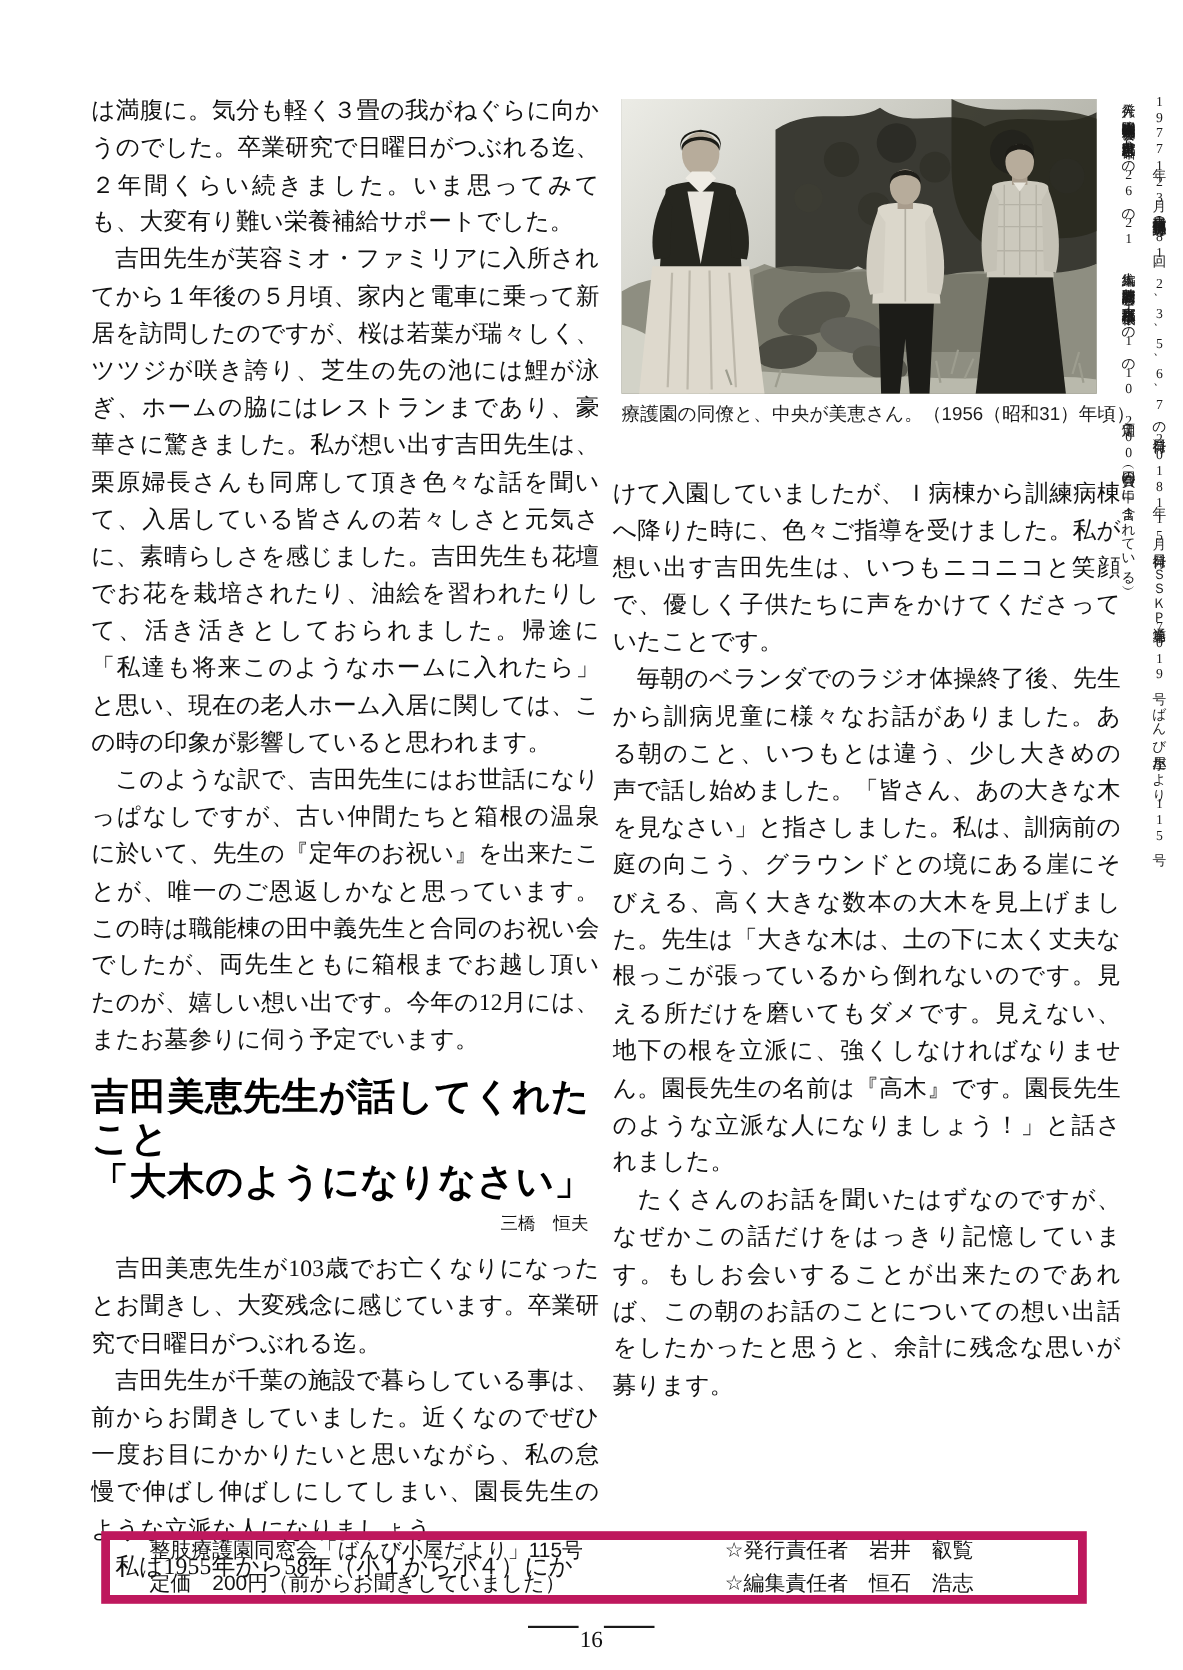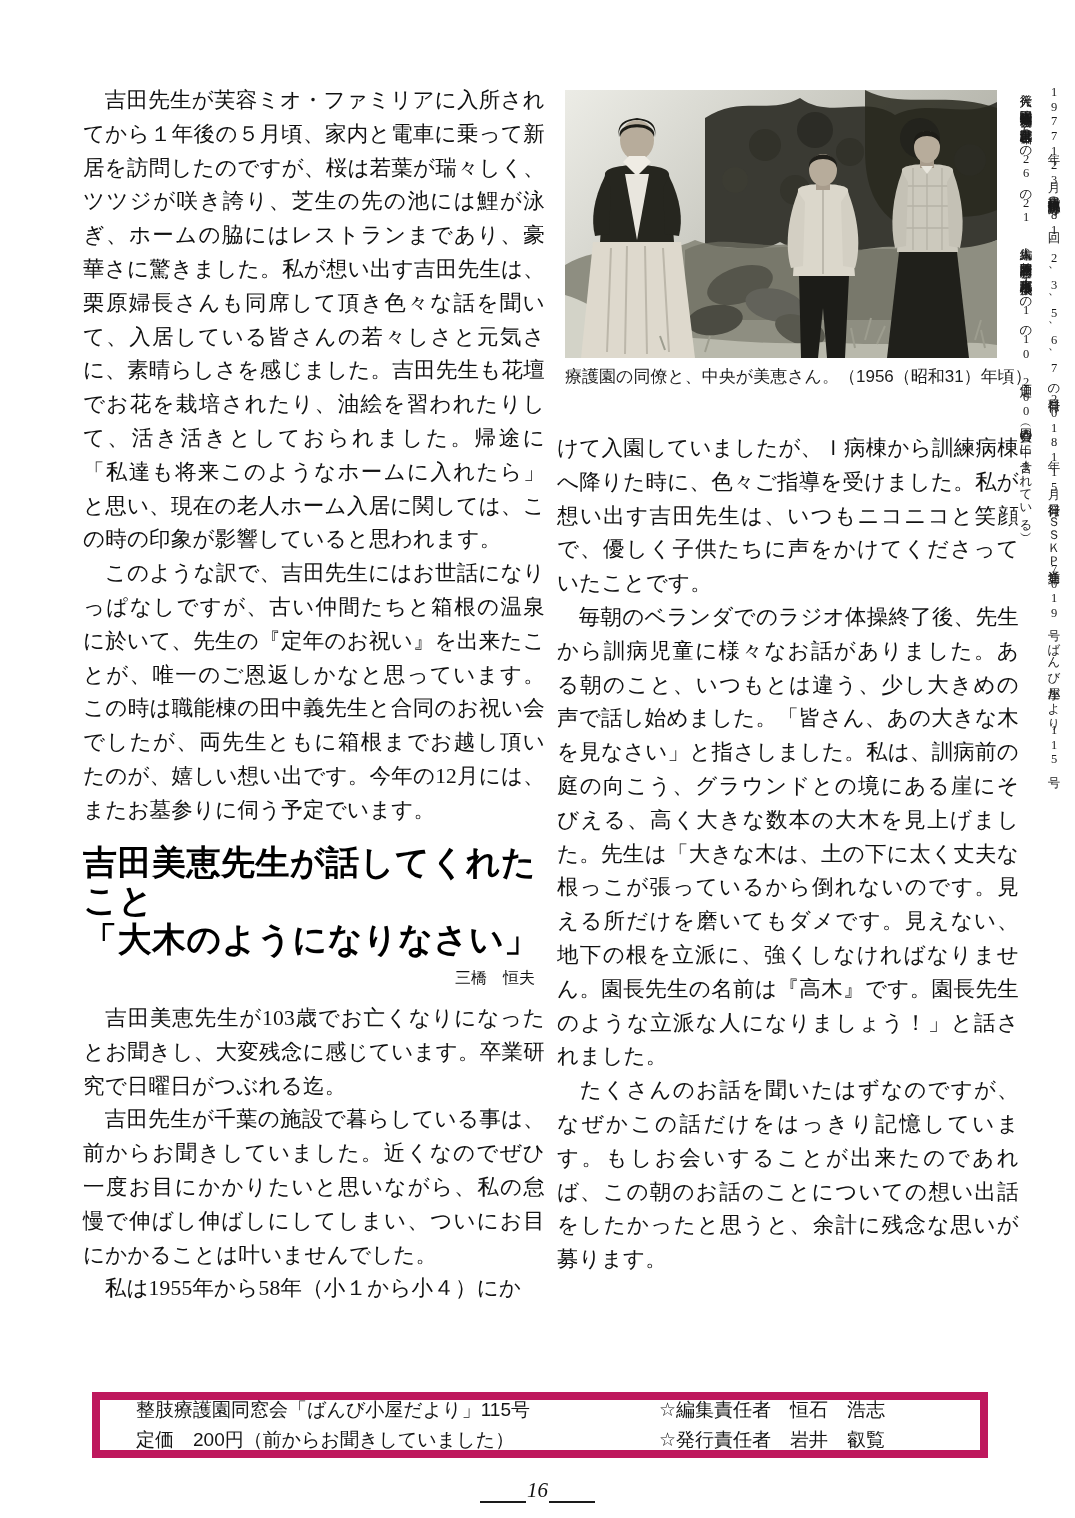--- a/index.html
+++ b/index.html
@@ -91,42 +91,42 @@
     color:#141414;
   }
   .footer-left{margin-left:36px;}
   .footer-right{margin-left:auto;margin-right:95px;}
   .footer-box div p{margin:0;}
   
   .page-number{
     position:absolute;
     left:0;right:0;top:1478px;
     display:flex;
-    align-items:flex-end;
+    align-items:flex-start;
     justify-content:center;
     gap:1px;
     font-size:21px;
-    font-style:italic;
   }
   .page-number .dash{
     width:46px;height:2px;background:#1a1a1a;
   }
 </style>
 </head>
 <body>
 
 <div class="page">
 
   <div class="col col-left">
+    <p>は満腹に。気分も軽く３畳の我がねぐらに向かうのでした。卒業研究で日曜日がつぶれる迄、２年間くらい続きました。いま思ってみても、大変有り難い栄養補給サポートでした。</p>
     <p>　吉田先生が芙容ミオ・ファミリアに入所されてから１年後の５月頃、家内と電車に乗って新居を訪問したのですが、桜は若葉が瑞々しく、ツツジが咲き誇り、芝生の先の池には鯉が泳ぎ、ホームの脇にはレストランまであり、豪華さに驚きました。私が想い出す吉田先生は、栗原婦長さんも同席して頂き色々な話を聞いて、入居している皆さんの若々しさと元気さに、素晴らしさを感じました。吉田先生も花壇でお花を栽培されたり、油絵を習われたりして、活き活きとしておられました。帰途に「私達も将来このようなホームに入れたら」と思い、現在の老人ホーム入居に関しては、この時の印象が影響していると思われます。</p>
     <p>　このような訳で、吉田先生にはお世話になりっぱなしですが、古い仲間たちと箱根の温泉に於いて、先生の『定年のお祝い』を出来たことが、唯一のご恩返しかなと思っています。この時は職能棟の田中義先生と合同のお祝い会でしたが、両先生ともに箱根までお越し頂いたのが、嬉しい想い出です。今年の12月には、またお墓参りに伺う予定でいます。</p>
     <h2 class="article-heading"><span>吉田美恵先生が話してくれたこと</span><br><span>「大木のようになりなさい」</span></h2>
     <div class="author">三橋　恒夫</div>
     <p>　吉田美恵先生が103歳でお亡くなりになったとお聞きし、大変残念に感じています。卒業研究で日曜日がつぶれる迄。</p>
-    <p>　吉田先生が千葉の施設で暮らしている事は、前からお聞きしていました。近くなのでぜひ一度お目にかかりたいと思いながら、私の怠慢で伸ばし伸ばしにしてしまい、ついにお目にかかることは叶いませんでした。</p>
+    <p>　吉田先生が千葉の施設で暮らしている事は、前からお聞きしていました。近くなのでぜひ一度お目にかかりたいと思いながら、私の怠慢で伸ばし伸ばしにしてしまい、園長先生のような立派な人になりましょう。</p>
     <p>　私は1955年から58年（小１から小４）にか</p>
   </div>
 
   <div class="photo-wrap">
     <svg class="photo-frame" viewBox="0 0 432 268" xmlns="http://www.w3.org/2000/svg" role="img">
       <defs>
         <linearGradient id="sky" x1="0" y1="0" x2="0.9" y2="0.5">
           <stop offset="0" stop-color="#ecece6"></stop>
           <stop offset="1" stop-color="#b0b0a6"></stop>
         </linearGradient>
@@ -208,22 +208,22 @@
     <p>1977年12月3日第三種郵便物認可（毎月18回1、2、3、5、6、7の日発行）2018年11月5日発行　ＳＳＫＰ通巻第7019号　ばんび小屋だより115号</p>
     <p>発行人　障害者団体定期刊行物協会　東京都世田谷区砧6の26の21　編集人　整肢療護園同窓会　東京都板橋区小茂根1の1の10　定価200円（会費の中に含まれている）</p>
   </div>
 
   <div class="footer-box">
     <div class="footer-left">
       <p>整肢療護園同窓会「ばんび小屋だより」115号</p>
       <p>定価　200円（前からお聞きしていました）</p>
     </div>
     <div class="footer-right">
+      <p>☆発行責任者　岩井　叡覧</p>
       <p>☆編集責任者　恒石　浩志</p>
-      <p>☆発行責任者　岩井　叡覧</p>
     </div>
   </div>
 
   <div class="page-number">
     <span class="dash"></span>
     <span>16</span>
     <span class="dash"></span>
   </div>
 
 </div>

